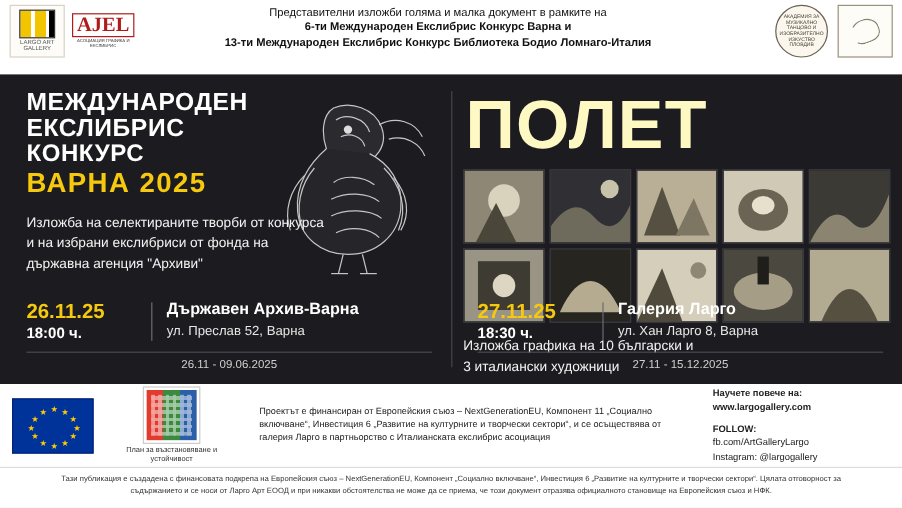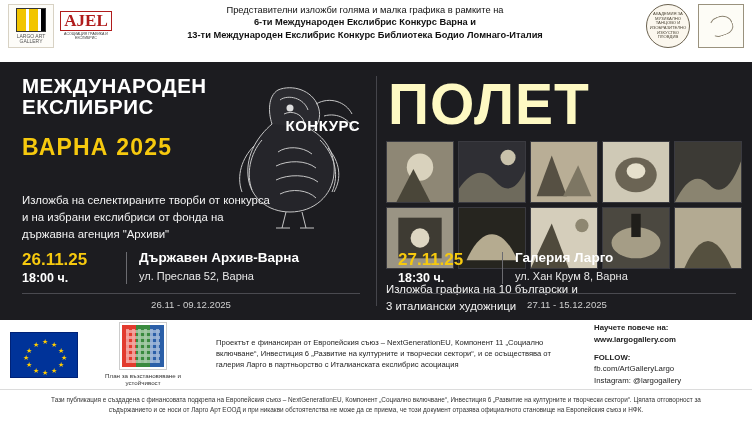--- a/index.html
+++ b/index.html
@@ -137,31 +137,31 @@
 
   .title-block { position: relative; z-index: 3; }
   .t-line1, .t-line2, .t-line3 {
     font-weight: bold;
     color: #ffffff;
     letter-spacing: 0.5px;
     line-height: 1.02;
   }
   .t-line1 { font-size: 20.5px; }
   .t-line2 { font-size: 20.5px; }
-  .t-line3 { font-size: 15px; text-align: right; }
+  .t-line3 { font-size: 20px; }
   .t-line4 {
     font-size: 23px; font-weight: bold;
     color: #f6c90e;
     letter-spacing: 1.2px;
     margin-top: 1px;
   }
 
   .subtitle {
     position: relative; z-index: 3;
-    margin-top: 31px;
+    margin-top: 12px;
     font-size: 11.4px;
     line-height: 1.5;
     color: #f2f2f2;
     max-width: 330px;
   }
 
   
   .art-left {
     position: absolute;
     right: 6px; top: 18px;
@@ -354,21 +354,21 @@
         <div class="logo-largo-mark"></div>
         <span>LARGO ART GALLERY</span>
       </div>
       <div class="logo-ajel">
         <span class="ajel-mark">AJEL</span>
         <span class="ajel-sub">АСОЦИАЦИЯ ГРАФИКА И ЕКСЛИБРИС</span>
       </div>
     </div>
 
     <div class="header-text">
-      <div class="l1">Представителни изложби голяма и малка графика в рамките на</div>
+      <div class="l1">Представителни изложби голяма и малка документ в рамките на</div>
       <div class="l2">6-ти Международен Екслибрис Конкурс Варна и</div>
       <div class="l3">13-ти Международен Екслибрис Конкурс Библиотека Бодио Ломнаго-Италия</div>
     </div>
 
     <div class="header-logos-right">
       <div class="logo-circle">АКАДЕМИЯ ЗА МУЗИКАЛНО ТАНЦОВО И ИЗОБРАЗИТЕЛНО ИЗКУСТВО ПЛОВДИВ</div>
       <div class="logo-square">
         <div class="swirl"></div>
       </div>
     </div>
@@ -503,33 +503,33 @@
           <div class="event-date">
             <div class="ev-d1">26.11.25</div>
             <div class="ev-d2">18:00 ч.</div>
           </div>
           <div class="event-sep"></div>
           <div>
             <div class="ev-place">Държавен Архив-Варна</div>
             <div class="ev-addr">ул. Преслав 52, Варна</div>
           </div>
         </div>
-        <div class="ev-range">26.11 - 09.12.2025</div>
+        <div class="ev-range">26.11 - 09.06.2025</div>
       </div>
 
       <div class="event">
         <div class="event-row">
           <div class="event-date">
             <div class="ev-d1">27.11.25</div>
             <div class="ev-d2">18:30 ч.</div>
           </div>
           <div class="event-sep"></div>
           <div>
             <div class="ev-place">Галерия Ларго</div>
-            <div class="ev-addr">ул. Хан Крум 8, Варна</div>
+            <div class="ev-addr">ул. Хан Ларго 8, Варна</div>
           </div>
         </div>
         <div class="ev-range">27.11 - 15.12.2025</div>
       </div>
     </div>
   </div>
 
   <div class="eu">
     <div class="eu-flag">
       <span class="eu-star" style="left:31px;top:5px;">★</span>

